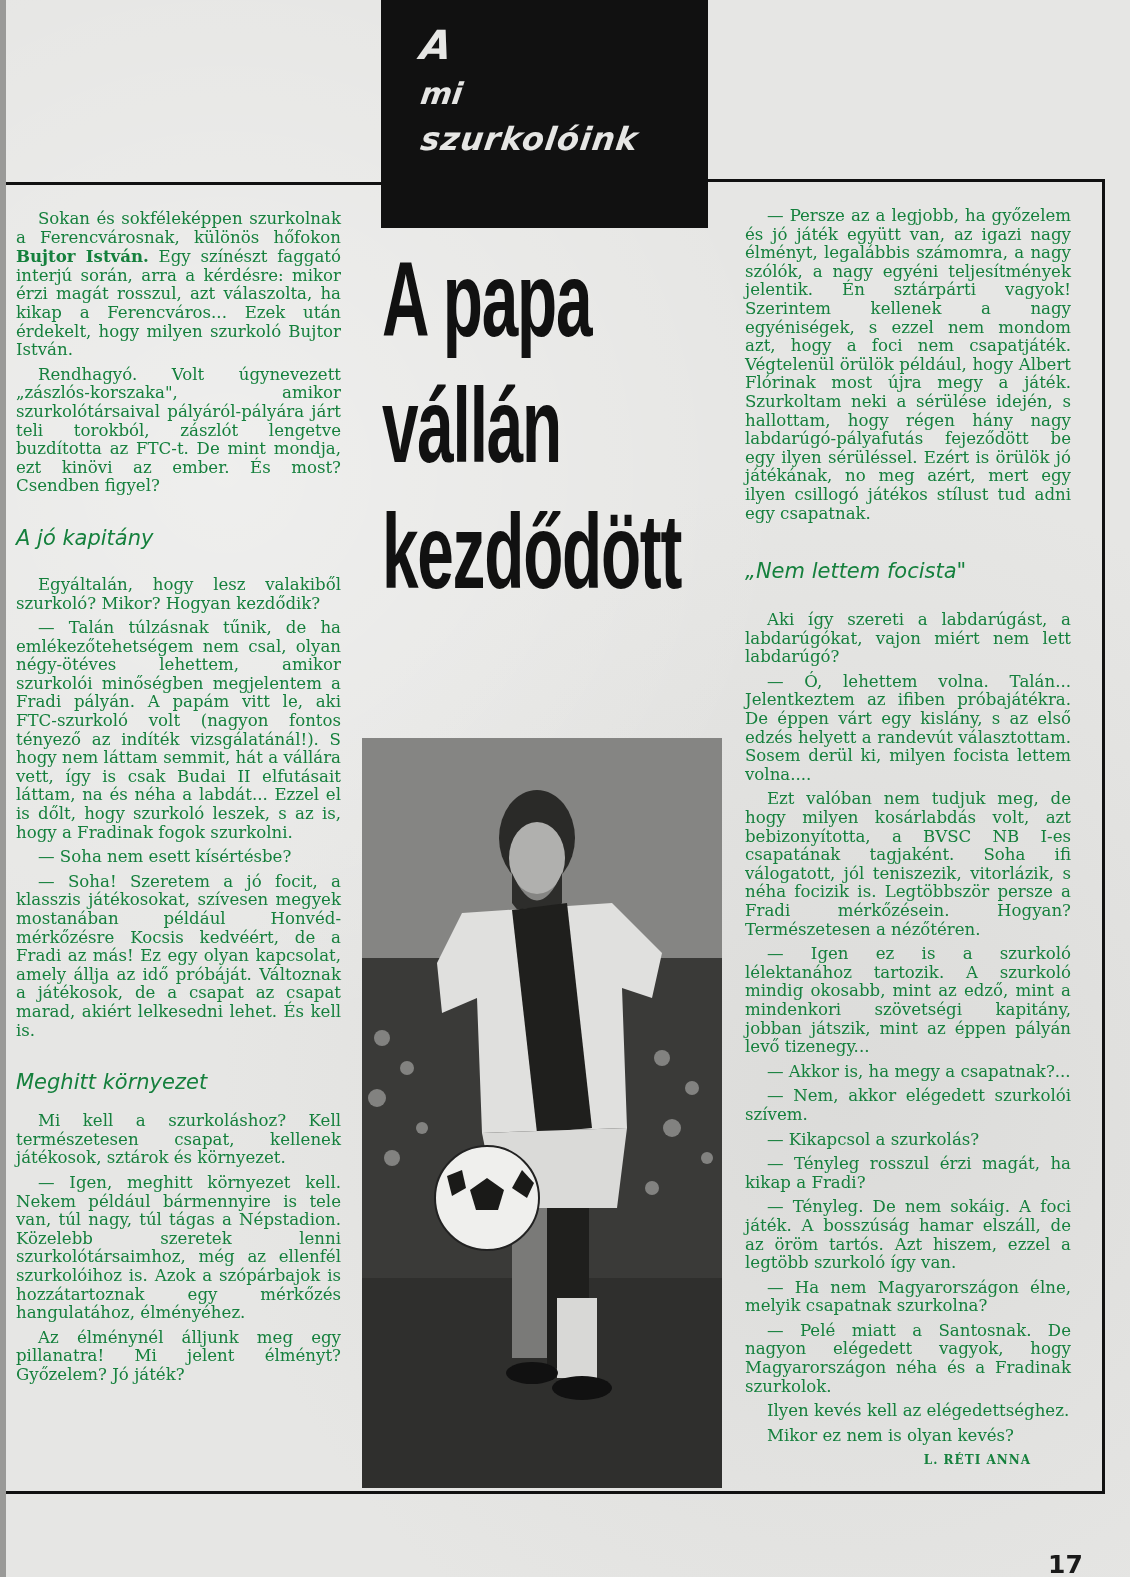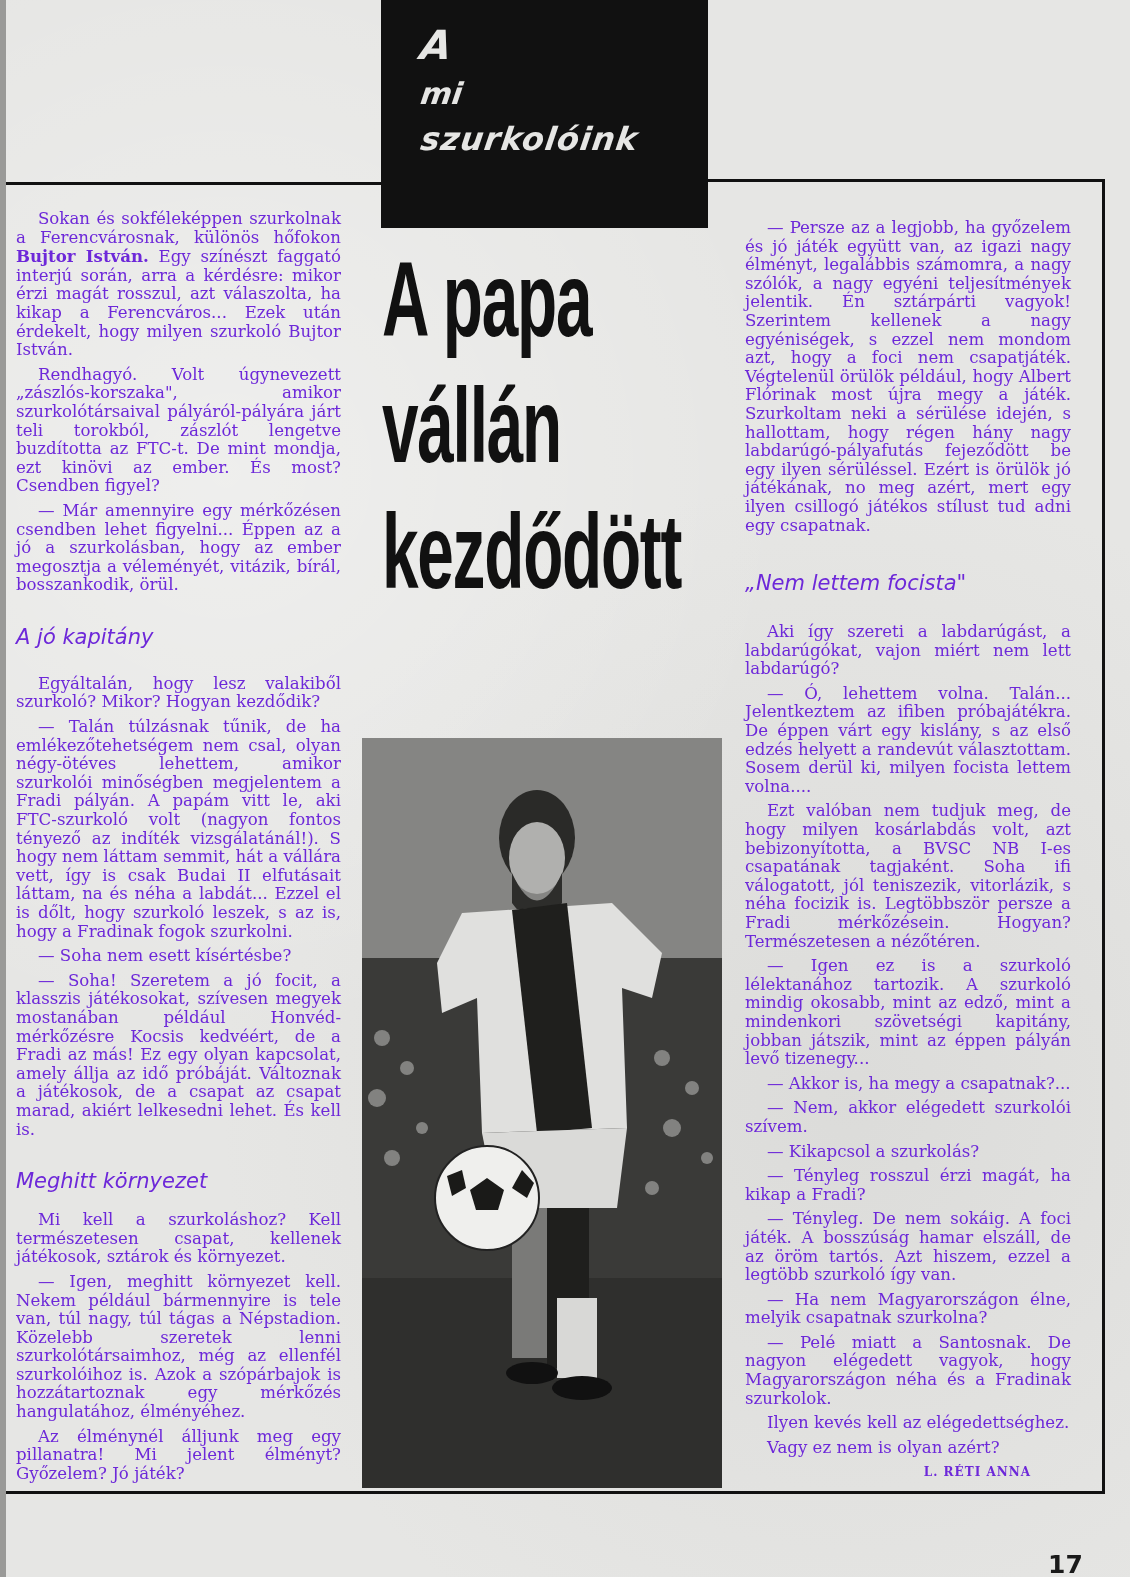--- a/index.html
+++ b/index.html
@@ -28,21 +28,21 @@
   .kicker.k3 { top: 120px; font-size: 32px; letter-spacing: 1px; }
   .headline {
     position: absolute; left: 382px; top: 236px; width: 340px;
     font-family: "Liberation Sans", sans-serif; font-weight: bold;
     font-size: 106px; line-height: 126px; color: #111;
     transform: scaleX(0.62); transform-origin: left top;
     letter-spacing: -2px; white-space: nowrap;
   }
   .col {
     position: absolute; font-size: 16.6px; line-height: 18.6px;
-    text-align: justify; hyphens: manual; color: #6d28d9;
+    text-align: justify; hyphens: manual; color: #15803d;
   }
   .col p { margin: 0 0 6px 0; text-indent: 22px; }
   .col .sub {
     font-family: "DejaVu Sans", sans-serif; font-style: italic;
     font-size: 21px; line-height: 24px; margin: 0; text-indent: 0; text-align: left;
   }
   .byline {
     text-align: right; font-weight: bold; letter-spacing: 1px; font-size: 12px;
     margin-top: 6px; padding-right: 40px; text-indent: 0 !important;
   }
@@ -78,21 +78,20 @@
   <div>kezdődött</div>
 </div>
 
 <div class="col" style="left:16px;top:210px;width:325px;">
   <p>
     <span>Sokan és sokféleképpen szurkolnak a Ferencvárosnak, különös hőfokon</span>
     <b>Bujtor István.</b>
     <span>Egy színészt faggató interjú során, arra a kérdésre: mikor érzi magát rosszul, azt válaszolta, ha kikap a Ferencváros... Ezek után érdekelt, hogy milyen szurkoló Bujtor István.</span>
   </p>
   <p>Rendhagyó. Volt úgynevezett „zászlós-korszaka", amikor szurkolótársaival pályáról-pályára járt teli torokból, zászlót lengetve buzdította az FTC-t. De mint mondja, ezt kinövi az ember. És most? Csendben figyel?</p>
-  <p>— Már amennyire egy mérkőzésen csendben lehet figyelni... Éppen az a jó a szurkolásban, hogy az ember megosztja a véleményét, vitázik, bírál, bosszankodik, örül.</p>
   <p class="sub" style="margin:30px 0 26px 0;">A jó kapitány</p>
   <p>Egyáltalán, hogy lesz valakiből szurkoló? Mikor? Hogyan kezdődik?</p>
   <p>— Talán túlzásnak tűnik, de ha emlékezőtehetségem nem csal, olyan négy-ötéves lehettem, amikor szurkolói minőségben megjelentem a Fradi pályán. A papám vitt le, aki FTC-szurkoló volt (nagyon fontos tényező az indíték vizsgálatánál!). S hogy nem láttam semmit, hát a vállára vett, így is csak Budai II elfutásait láttam, na és néha a labdát... Ezzel el is dőlt, hogy szurkoló leszek, s az is, hogy a Fradinak fogok szurkolni.</p>
   <p>— Soha nem esett kísértésbe?</p>
   <p>— Soha! Szeretem a jó focit, a klasszis játékosokat, szívesen megyek mostanában például Honvéd-mérkőzésre Kocsis kedvéért, de a Fradi az más! Ez egy olyan kapcsolat, amely állja az idő próbáját. Változnak a játékosok, de a csapat az csapat marad, akiért lelkesedni lehet. És kell is.</p>
   <p class="sub" style="margin:30px 0 18px 0;">Meghitt környezet</p>
   <p>Mi kell a szurkoláshoz? Kell természetesen csapat, kellenek játékosok, sztárok és környezet.</p>
   <p>— Igen, meghitt környezet kell. Nekem például bármennyire is tele van, túl nagy, túl tágas a Népstadion. Közelebb szeretek lenni szurkolótársaimhoz, még az ellenfél szurkolóihoz is. Azok a szópárbajok is hozzátartoznak egy mérkőzés hangulatához, élményéhez.</p>
   <p>Az élménynél álljunk meg egy pillanatra! Mi jelent élményt? Győzelem? Jó játék?</p>
 </div>
@@ -125,32 +124,32 @@
     <rect x="150" y="470" width="35" height="150" fill="#7a7a78"></rect>
     <circle cx="125" cy="460" r="52" fill="#efefed" stroke="#222" stroke-width="2"></circle>
     <polygon points="125,440 142,452 136,472 114,472 108,452" fill="#1a1a18"></polygon>
     <polygon points="85,438 100,432 104,450 90,458" fill="#1a1a18"></polygon>
     <polygon points="160,432 172,445 165,460 150,450" fill="#1a1a18"></polygon>
     <ellipse cx="220" cy="650" rx="30" ry="12" fill="#111"></ellipse>
     <ellipse cx="170" cy="635" rx="26" ry="11" fill="#111"></ellipse>
   </svg>
 </div>
 
-<div class="col" style="left:745px;top:219px;width:326px;">
+<div class="col" style="left:745px;top:207px;width:326px;">
   <p>— Persze az a legjobb, ha győzelem és jó játék együtt van, az igazi nagy élményt, legalábbis számomra, a nagy szólók, a nagy egyéni teljesítmények jelentik. Én sztárpárti vagyok! Szerintem kellenek a nagy egyéniségek, s ezzel nem mondom azt, hogy a foci nem csapatjáték. Végtelenül örülök például, hogy Albert Flórinak most újra megy a játék. Szurkoltam neki a sérülése idején, s hallottam, hogy régen hány nagy labdarúgó-pályafutás fejeződött be egy ilyen sérüléssel. Ezért is örülök jó játékának, no meg azért, mert egy ilyen csillogó játékos stílust tud adni egy csapatnak.</p>
   <p class="sub" style="margin:36px 0 28px 0;">„Nem lettem focista"</p>
   <p>Aki így szereti a labdarúgást, a labdarúgókat, vajon miért nem lett labdarúgó?</p>
   <p>— Ó, lehettem volna. Talán... Jelentkeztem az ifiben próbajátékra. De éppen várt egy kislány, s az első edzés helyett a randevút választottam. Sosem derül ki, milyen focista lettem volna....</p>
   <p>Ezt valóban nem tudjuk meg, de hogy milyen kosárlabdás volt, azt bebizonyította, a BVSC NB I-es csapatának tagjaként. Soha ifi válogatott, jól teniszezik, vitorlázik, s néha focizik is. Legtöbbször persze a Fradi mérkőzésein. Hogyan? Természetesen a nézőtéren.</p>
   <p>— Igen ez is a szurkoló lélektanához tartozik. A szurkoló mindig okosabb, mint az edző, mint a mindenkori szövetségi kapitány, jobban játszik, mint az éppen pályán levő tizenegy...</p>
   <p>— Akkor is, ha megy a csapatnak?...</p>
   <p>— Nem, akkor elégedett szurkolói szívem.</p>
   <p>— Kikapcsol a szurkolás?</p>
   <p>— Tényleg rosszul érzi magát, ha kikap a Fradi?</p>
   <p>— Tényleg. De nem sokáig. A foci játék. A bosszúság hamar elszáll, de az öröm tartós. Azt hiszem, ezzel a legtöbb szurkoló így van.</p>
   <p>— Ha nem Magyarországon élne, melyik csapatnak szurkolna?</p>
   <p>— Pelé miatt a Santosnak. De nagyon elégedett vagyok, hogy Magyarországon néha és a Fradinak szurkolok.</p>
   <p>Ilyen kevés kell az elégedettséghez.</p>
-  <p>Vagy ez nem is olyan azért?</p>
+  <p>Mikor ez nem is olyan kevés?</p>
   <p class="byline">L. RÉTI ANNA</p>
 </div>
 
 <div class="page-num">17</div>
 
 </body></html>

